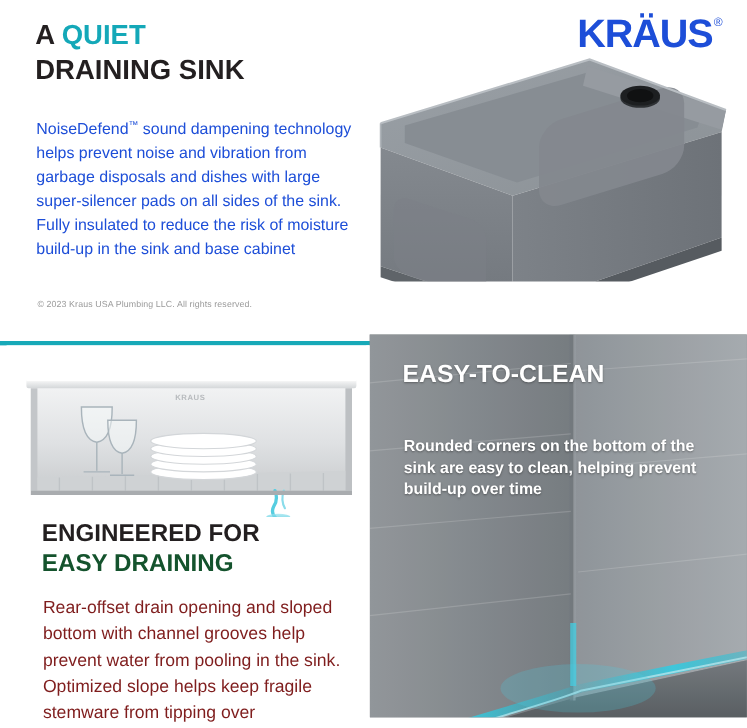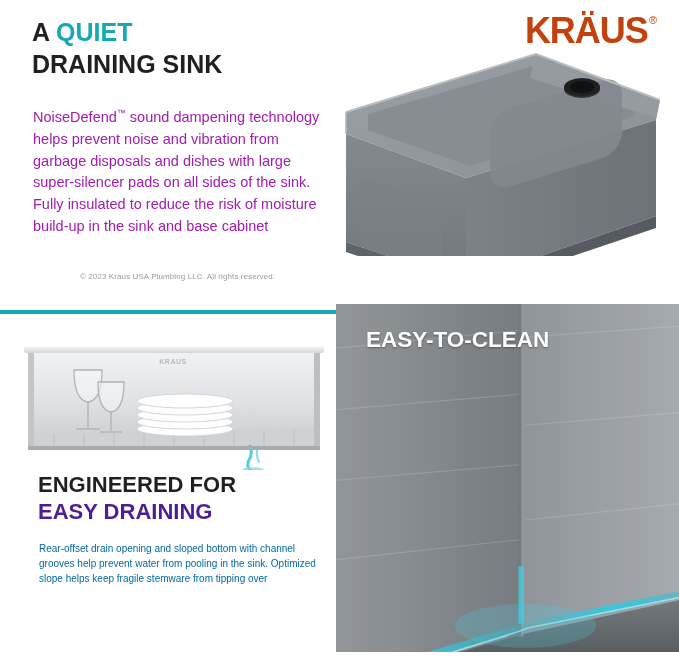--- a/index.html
+++ b/index.html
@@ -27,21 +27,21 @@
     background: #ffffff;
   }
   .brand {
     position: absolute;
     right: 24px;
     top: 10px;
     font-family: "Liberation Sans", sans-serif;
     font-weight: bold;
     font-size: 36px;
     letter-spacing: -1px;
-    color: #c2410c;
+    color: #1d4ed8;
   }
   .brand .reg {
     font-size: 11px;
     vertical-align: super;
     font-weight: normal;
     position: relative;
     top: -6px;
     left: 1px;
   }
 
@@ -61,34 +61,33 @@
   .h1 .accent {
     color: #14a8b8;
   }
   .top-body {
     position: absolute;
     left: 33px;
     top: 107px;
     width: 292px;
     font-size: 14.5px;
     line-height: 1.5;
-    color: #a21caf;
+    color: #1d4ed8;
   }
   .top-body sup {
     font-size: 9px;
     vertical-align: super;
   }
   .copyright {
     position: absolute;
     left: 34px;
     top: 272px;
     font-size: 8px;
     color: #9a9a9a;
     letter-spacing: 0.1px;
-    margin-left: 46px;
   }
 
   
   .sink-iso {
     position: absolute;
     left: 338px;
     top: 46px;
     width: 330px;
     height: 210px;
   }
@@ -131,29 +130,29 @@
   .h2 {
     position: absolute;
     left: 32px;
     top: 158px;
     width: 290px;
     font-size: 22px;
     font-weight: bold;
     line-height: 1.22;
     color: #231f20;
   }
-  .h2 .accent { color: #4c1d95; }
+  .h2 .accent { color: #14532d; }
   .bl-body {
     position: absolute;
     left: 33px;
     top: 227px;
     width: 280px;
-    font-size: 10px;
+    font-size: 16px;
     line-height: 1.5;
-    color: #0369a1;
+    color: #7f1d1d;
   }
 
   
   .panel-br {
     position: absolute;
     left: 336px;
     top: 304px;
     width: 343px;
     height: 348px;
     overflow: hidden;
@@ -382,16 +381,17 @@
 
       <ellipse cx="172" cy="292" rx="64" ry="20" fill="#4fe0f5" opacity="0.22"></ellipse>
 
       <rect x="0" y="0" width="343" height="348" fill="#000000" opacity="0.06"></rect>
     </svg>
 
     <div class="h3">
       <span>EASY-TO-CLEAN</span><br>
     </div>
 
+    <div class="br-body">Rounded corners on the bottom of the sink are easy to clean, helping prevent build-up over time</div>
   </div>
 
   <div class="v-rule"></div>
 </div>
 
 </body></html>

